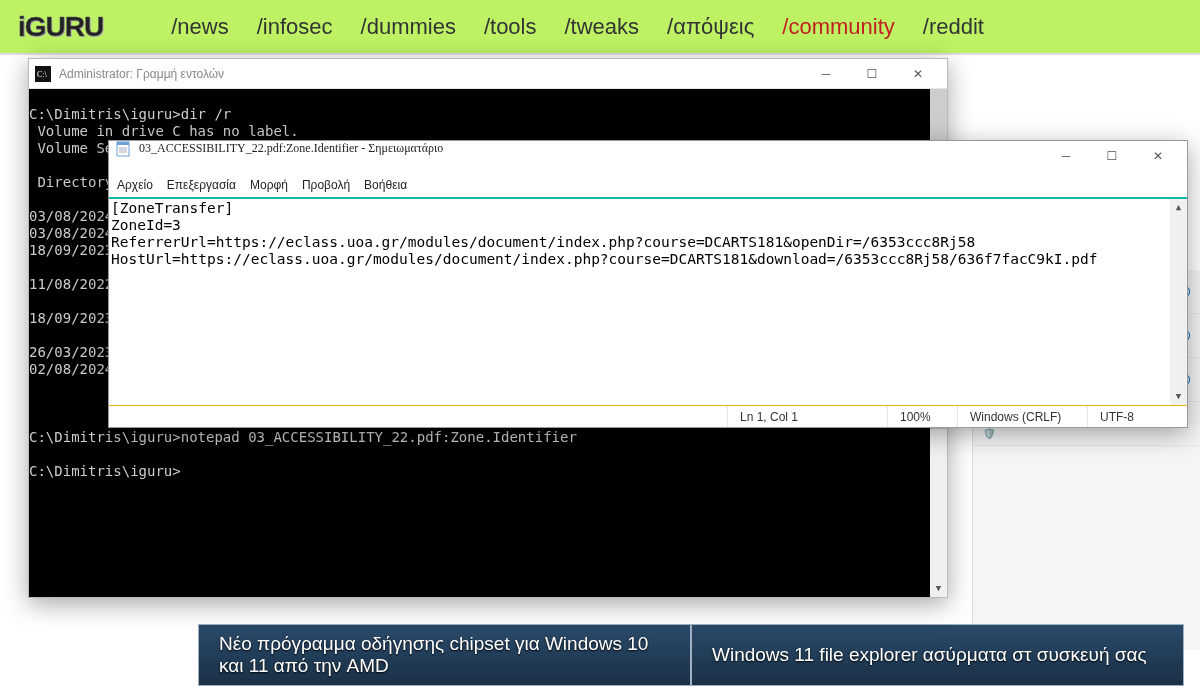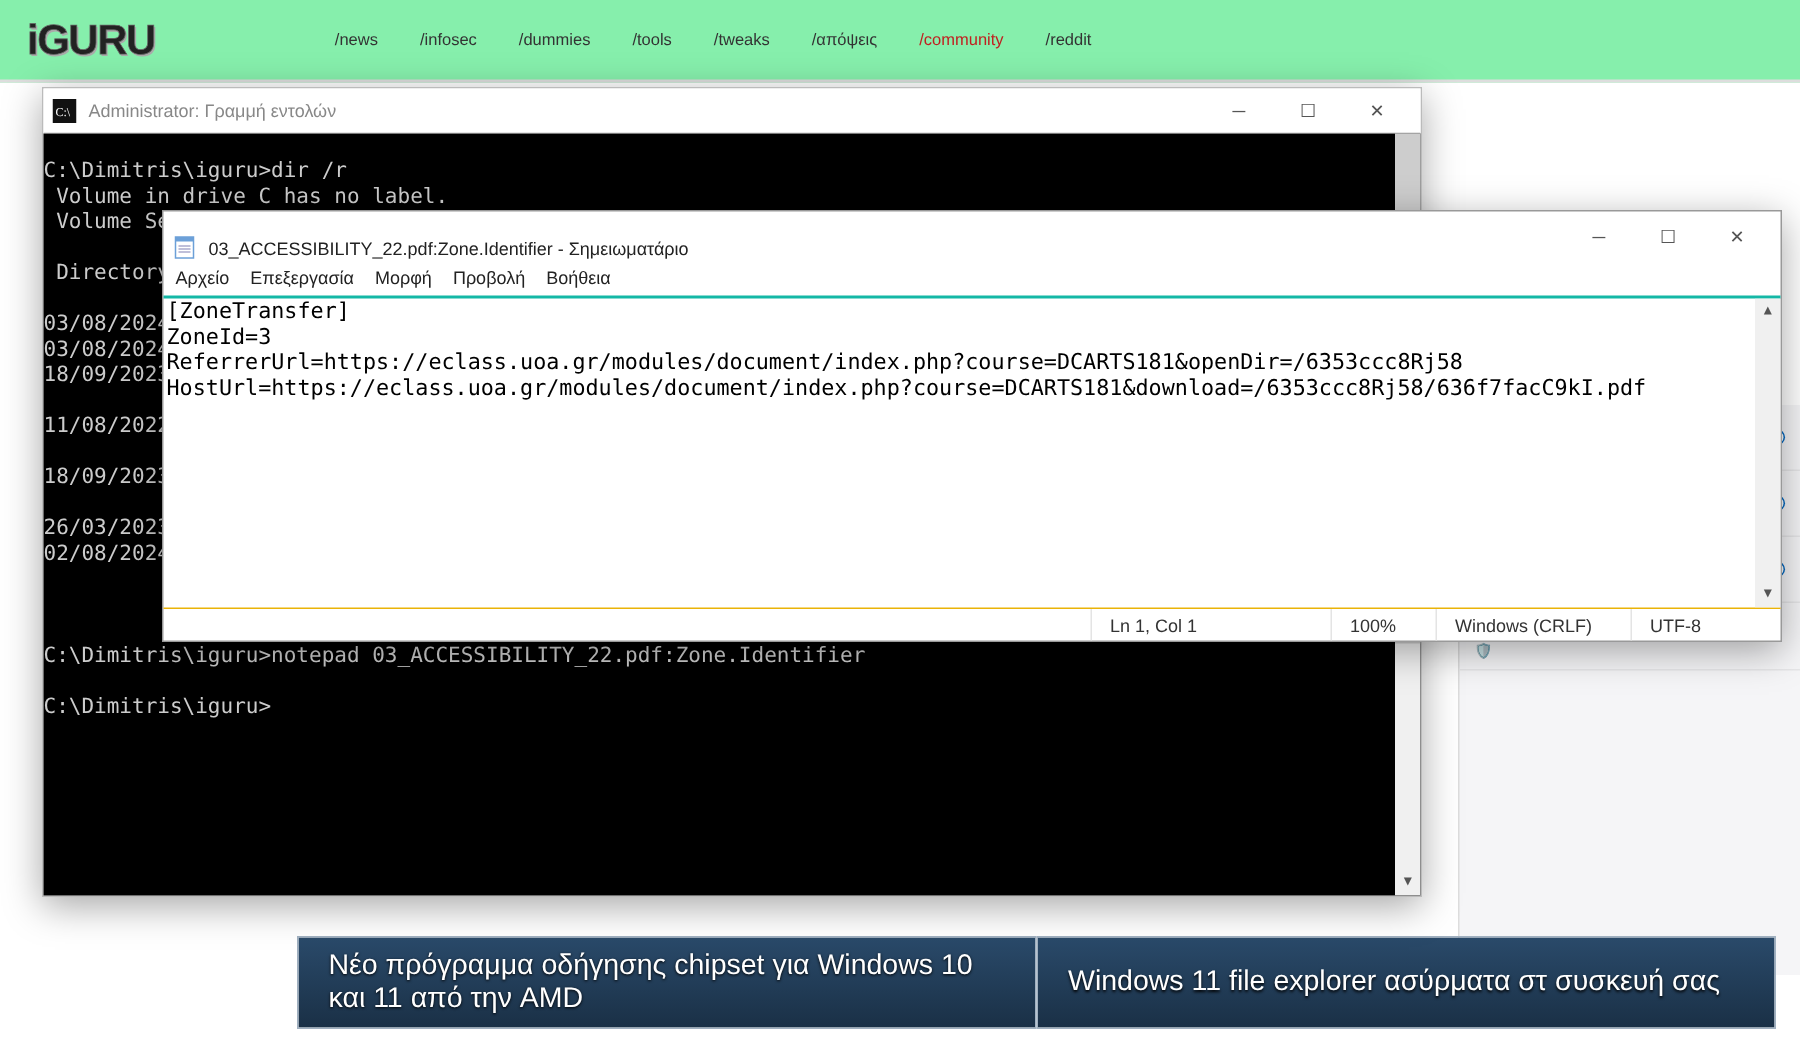--- a/index.html
+++ b/index.html
@@ -1,19 +1,19 @@
 <!DOCTYPE html>
 <html><head>
 <meta charset="utf-8">
 <style>
 * { margin:0; padding:0; box-sizing:border-box; }
 body { font-family:"Segoe UI",Arial,sans-serif; width:1200px; height:694px; overflow:hidden; background:#fff; position:relative; }
-.header { height:55px; border-bottom:2px solid #ddd; display:flex; align-items:center; padding:0 18px; background:#86efac; }
+.header { height:55px; border-bottom:2px solid #ddd; display:flex; align-items:center; padding:0 18px; background:#bef264; }
 .logo { font-family:"Arial Black",sans-serif; font-size:28px; font-weight:900; letter-spacing:-1px; color:#222; text-shadow:1px 1px 0 #aaa; -webkit-text-stroke:0.5px #666; }
-.nav { display:flex; gap:28px; margin-left:120px; font-size:11px; }
+.nav { display:flex; gap:28px; margin-left:68px; font-size:22px; }
 .nav a { color:#333; text-decoration:none; }
 .nav a.active { color:#c02020; }
 .cards { position:absolute; bottom:8px; left:198px; right:16px; display:flex; }
 .card { height:62px; flex:1; background:linear-gradient(180deg,#2a4a6a,#1a3046); border:1px solid #a0b0c0; display:flex; align-items:center; padding:0 20px; color:#fff; font-size:19px; font-weight:400; text-shadow:0 1px 2px #000; }
 .side-panel { position:absolute; right:0; top:270px; width:228px; height:380px; background:#f5f5f7; border-left:1px solid #ddd; font-size:10px; overflow:hidden; }
 .side-row { border-bottom:1px solid #e6e6e8; padding:6px 10px; display:flex; align-items:center; justify-content:space-between; }
 .side-row .txt { flex:1; }
 .side-row .t1 { font-size:10px; color:#222; }
 .side-row .t2 { font-size:9px; color:#888; }
 .toggle { width:22px; height:11px; border-radius:6px; background:#0067c0; position:relative; margin-left:4px; }
@@ -25,21 +25,21 @@
 .cmd-title { height:30px; background:#fff; display:flex; align-items:center; padding:0 6px; font-size:12px; color:#888; border-bottom:1px solid #e5e5e5; }
 .cmd-title .icon { width:16px; height:16px; margin-right:8px; }
 .cmd-title .icon svg { width:16px; height:16px; }
 .winctrls { margin-left:auto; display:flex; }
 .winctrls div { width:46px; height:30px; display:flex; align-items:center; justify-content:center; color:#555; font-size:12px; }
 .cmd-body { background:#000; color:#ccc; font-family:Consolas,monospace; font-size:14px; line-height:17px; height:calc(100% - 30px); padding:0; overflow:hidden; white-space:pre; position:relative; }
 .cmd-scroll { position:absolute; right:0; top:0; bottom:0; width:17px; background:#f0f0f0; }
 .cmd-thumb { position:absolute; top:0; left:0; right:0; height:340px; background:#cdcdcd; }
 .cmd-arrow { position:absolute; left:0; right:0; height:17px; display:flex; align-items:center; justify-content:center; font-size:9px; color:#555; }
 .notepad-win { left:108px; top:140px; width:1080px; height:288px; border:1px solid #999; }
-.np-title { height:32px; display:flex; align-items:flex-end; padding:0 6px; font-size:12px; color:#222; }
+.np-title { height:32px; display:flex; align-items:flex-start; padding:0 6px; font-size:12px; color:#222;font-family:Liberation Serif, serif; }
 .np-title .icon { width:16px; height:16px; margin-right:8px; }
 .np-menu { height:24px; display:flex; align-items:center; padding:0 8px; font-size:12px; gap:14px; color:#222; }
 .np-body { height:calc(100% - 32px - 24px - 22px); font-family:Consolas,monospace; font-size:14.5px; line-height:17px; padding:1px 2px; white-space:pre; overflow:hidden; position:relative; border-top:2px solid #14b8a6; }
 .np-scroll { position:absolute; right:0; top:0; bottom:0; width:17px; background:#f0f0f0; }
 .np-status { height:22px; border-top:1px solid #eab308; display:flex; font-size:12px; color:#333; }
 .np-status div { border-left:1px solid #e4e4e4; padding:2px 12px; display:flex; align-items:center; }
 .np-status .spacer { flex:1; border:none; }
 </style>
 </head>
 <body>

